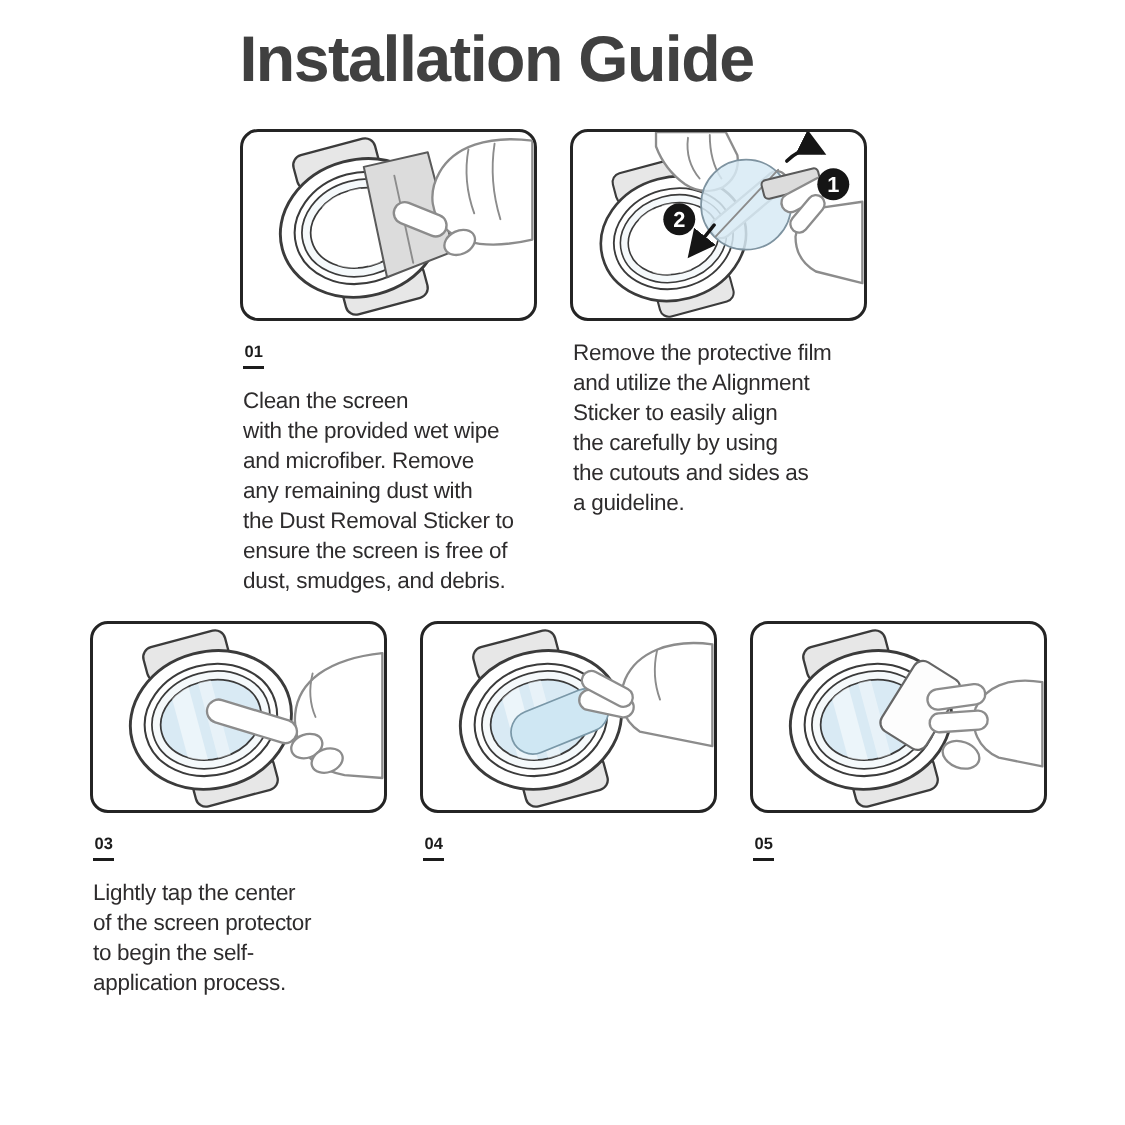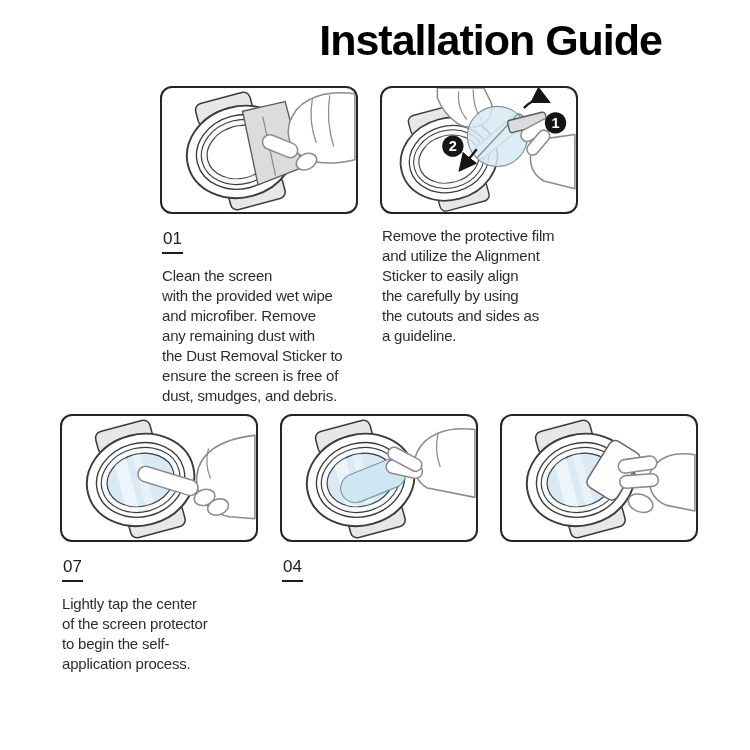--- a/index.html
+++ b/index.html
@@ -1,33 +1,33 @@
 <!DOCTYPE html>
 <html style="--text: #2e2c2d; --panel_border: #242424; --glass_blue: #d7eaf5; --shade_gray: #dcdcdc; --badge: #151515;"><head>
 <meta charset="utf-8">
 <style>
   html,body{margin:0;padding:0;}
   body{
     width:750px;height:750px;background:#ffffff;position:relative;
     font-family:"Liberation Sans", sans-serif;color:#2e2c2d;overflow:hidden;
   }
   .title{
-    position:absolute;top:16px;left:0;width:662px;text-align:right;
-    font-size:43px;font-weight:bold;letter-spacing:-1px;color:#000000;
+    position:absolute;top:16px;left:0;width:662px;text-align:center;
+    font-size:43px;font-weight:bold;letter-spacing:-1px;color:#404040;
   }
   .row{position:absolute;display:flex;gap:22px;}
   .row1{top:86px;left:160px;}
   .row2{top:414px;left:60px;}
   .cell{width:198px;}
   .panel{
     width:198px;height:128px;box-sizing:border-box;background:#ffffff;
     border:2.5px solid var(--panel_border,#242424);border-radius:12px;overflow:hidden;
   }
   .panel svg{display:block;width:100%;height:100%;}
-  .step-num{margin:15px 0 0 2px;font-size:17px;font-weight:normal;color:#1c1c1c;}
+  .step-num{margin:15px 0 0 2px;font-size:11px;font-weight:bold;color:#1c1c1c;}
   .step-num span{display:inline-block;border-bottom:2.5px solid #1c1c1c;padding:0 1px 3px;}
   .step-text{
     margin:12px 0 0 2px;font-size:15px;line-height:20px;width:206px;
     white-space:pre-line;color:#2e2c2d;letter-spacing:-0.2px;
   }
   
   .hand{fill:#ffffff;stroke:#8c8c8c;stroke-width:1.6;stroke-linejoin:round;stroke-linecap:round;}
   .fline{fill:none;stroke:#8c8c8c;stroke-width:1.3;stroke-linecap:round;}
   .grayitem{fill:#dcdcdc;stroke:#5a5a5a;stroke-width:1.4;stroke-linejoin:round;}
   .glass{fill:var(--glass_blue,#d7eaf5);fill-opacity:0.85;stroke:#7e93a0;stroke-width:1.2;}
@@ -141,21 +141,21 @@
         <use href="#watchsym"></use>
         <g>
           <path class="hand" d="M198,20 C160,24 140,40 138,62 C136,84 150,100 172,104 L198,106 Z"></path>
           <rect class="hand" x="80" y="50" width="64" height="16" rx="8" transform="rotate(17 80 50)"></rect>
           <ellipse class="hand" cx="146" cy="84" rx="11" ry="8" transform="rotate(-20 146 84)"></ellipse>
           <ellipse class="hand" cx="160" cy="94" rx="11" ry="8" transform="rotate(-20 160 94)"></ellipse>
           <path class="fline" d="M150,34 Q146,50 152,64"></path>
         </g>
       </svg>
     </div>
-    <div class="step-num"><span>07</span></div>
+    <div class="step-num"><span>03</span></div>
     <div class="step-text">Lightly tap the center
 of the screen protector
 to begin the self-
 application process.</div>
   </div>
 
   <div class="cell">
     <div class="panel">
       <svg viewBox="0 0 198 128" class="blue-screen">
         <use href="#watchsym"></use>
@@ -177,14 +177,15 @@
         <use href="#watchsym"></use>
         <rect x="96" y="28" width="36" height="56" rx="7" transform="rotate(32 114 56)" fill="#fdfdfd" stroke="#666666" stroke-width="1.5"></rect>
         <g>
           <path class="hand" d="M198,40 C174,36 158,44 152,58 C148,72 154,86 168,92 L198,98 Z"></path>
           <rect class="hand" x="118" y="46" width="40" height="14" rx="7" transform="rotate(-8 118 46)"></rect>
           <rect class="hand" x="120" y="62" width="40" height="13" rx="6.5" transform="rotate(-4 120 62)"></rect>
           <ellipse class="hand" cx="142" cy="90" rx="13" ry="9" transform="rotate(20 142 90)"></ellipse>
         </g>
       </svg>
     </div>
+    <div class="step-num"><span>05</span></div>
   </div>
 </div>
 
 </body></html>

